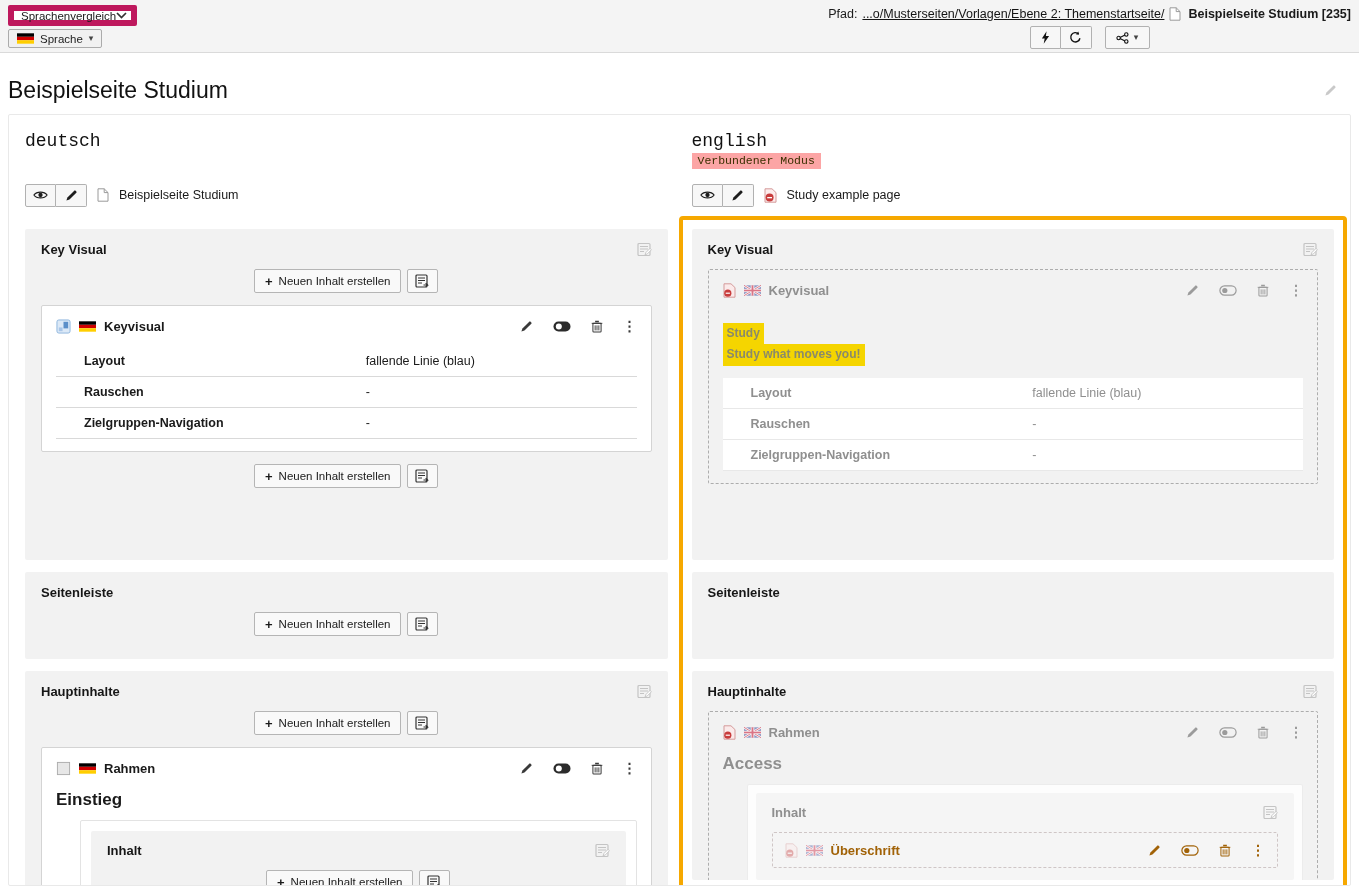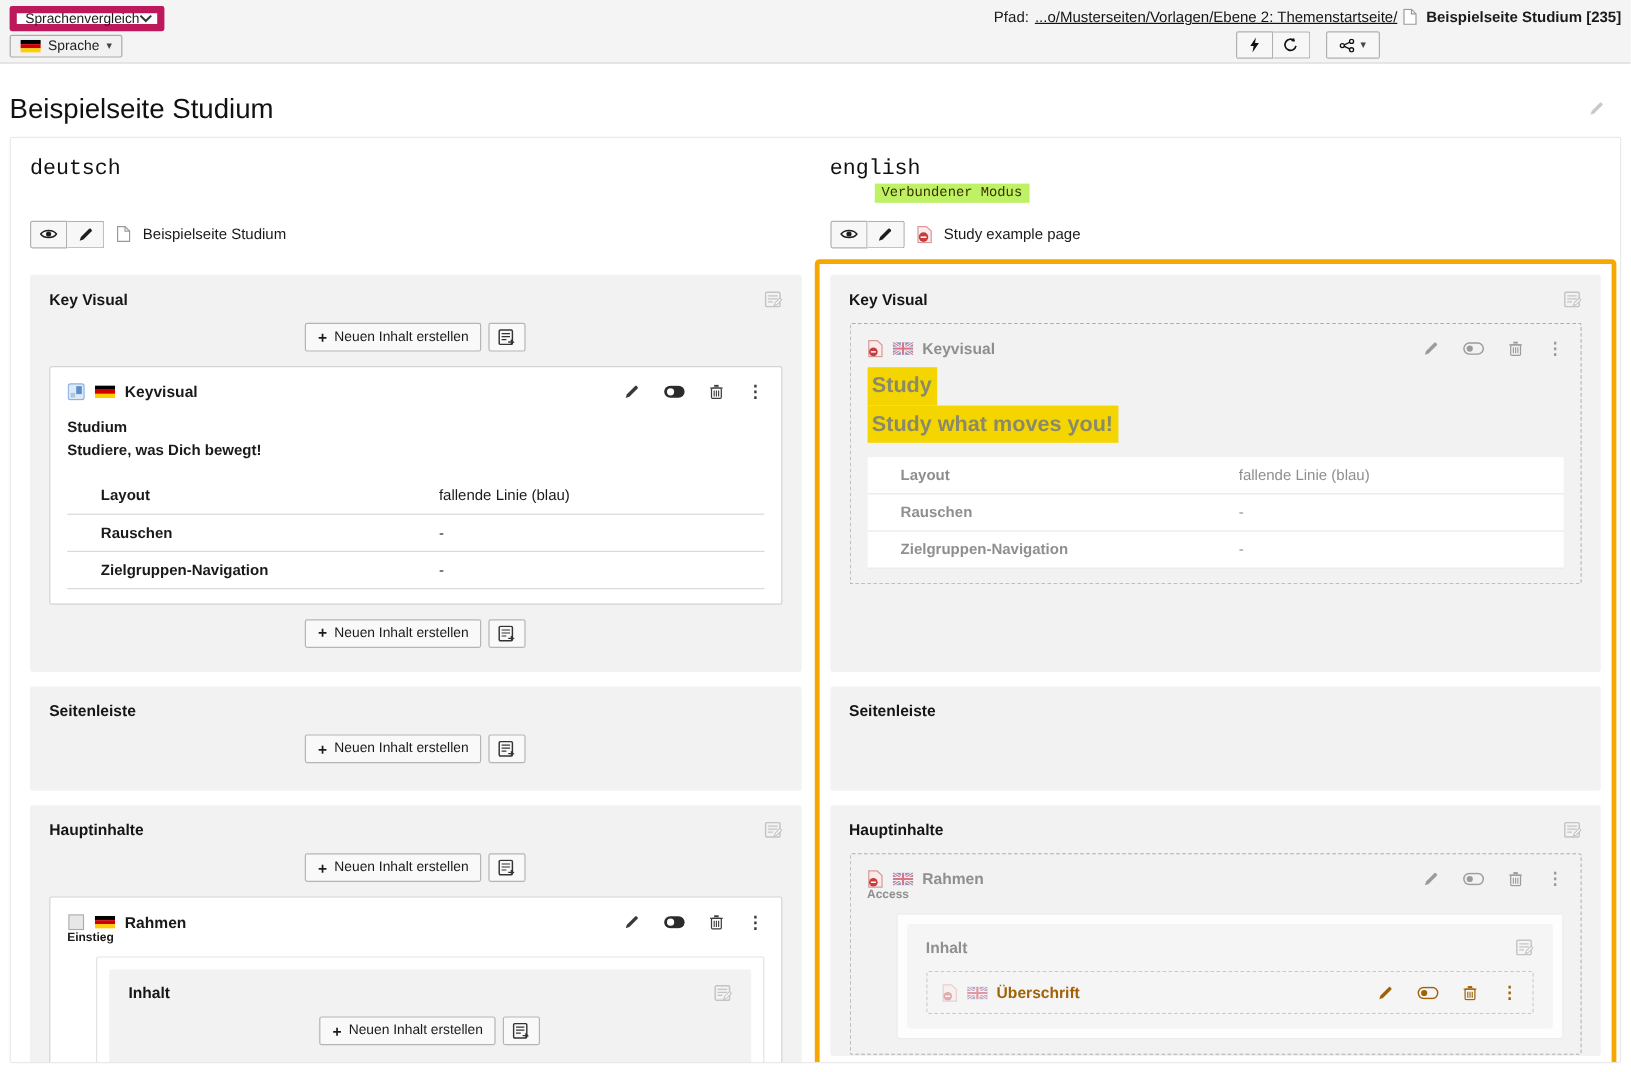--- a/index.html
+++ b/index.html
@@ -30,21 +30,21 @@
   .tbtn.share { width:45px; gap:5px; }
   
   .content { padding:0 8px; }
   .title-row { display:flex; justify-content:space-between; align-items:center; margin:24px 0 10px; }
   h1 { font-size:23px; font-weight:400; margin:0; color:#111; }
   .title-edit { color:#c9c9c9; margin-right:14px; }
   .compare { border:1px solid #e9e9e9; border-radius:2px; height:772px; padding:16px;
              display:grid; grid-template-columns:1fr 1fr; gap:24px; overflow:hidden; }
   .col-head { height:52px;font-family:Liberation Mono, monospace; }
   h2 { font-size:18px; font-weight:400; margin:0; color:#111; }
-  .mode-badge { display:inline-block; background:#bef264; color:#3a3000; font-size:11.5px; padding:1px 6px 2px; margin-top:2px;margin-left:37px; }
+  .mode-badge { display:inline-block; background:#fca5a5; color:#3a3000; font-size:11.5px; padding:1px 6px 2px; margin-top:2px; }
   .ctrl-row { display:flex; align-items:center; gap:10px; margin-bottom:22px; font-size:12.5px; height:24px; }
   .col-en .ctrl-row { margin-bottom:9px; }
   
   .section { background:#f2f2f2; border-radius:2px; padding:13px 16px; margin-bottom:12px; overflow:hidden; }
   .h-kv { height:331px; } .h-side { height:87px; } .h-main-de { height:560px; } .h-main-en { height:209px; }
   .sec-head { display:flex; justify-content:space-between; align-items:flex-start; font-size:13px; font-weight:bold; color:#161616; }
   .sec-edit { color:#c4c4c4; }
   .newrow { display:flex; justify-content:center; align-items:center; gap:6px; margin:12px 0; }
   .btn { height:24px; border:1px solid #b5b5b5; background:#f9f9f9; border-radius:2px; font-size:11.5px;
          display:inline-flex; align-items:center; gap:6px; padding:0 10px; color:#1a1a1a; font-family:inherit; }
@@ -57,25 +57,25 @@
   .actions .kebab { font-size:14px; font-weight:bold; }
   .titles { margin-top:13px; font-weight:bold; font-size:12.5px; line-height:1.55; }
   .tbl { margin-top:12px; }
   .trow { display:flex; align-items:center; border-bottom:1px solid #d9d9d9; padding:8px 0 8px 28px; font-size:12.5px; }
   .trow .lbl { flex:0 0 51%; font-weight:bold; }
   .en-tbl { background:#fff; margin-top:12px; }
   .en-tbl .trow { border-bottom:1px solid #e8e8e8; color:#8f8f8f; }
   .ghost { color:#8f8f8f; }
   .ghost-light { color:#a16207; }
   .actions.ghost { color:#9b9b9b; }
-  .hl-wrap { margin-top:8px; font-size:18px; line-height:1.7; }
+  .hl-wrap { margin-top:25px; font-size:12px; line-height:1.7; }
   .hl { background:#f5d500; color:#8a8a6a; font-weight:bold; padding:0 4px 1px; display:inline-block; }
   .connected { border:4px solid #f6a800; border-radius:4px; padding:9px; margin:0 -13px; }
   .connected .section:last-child { margin-bottom:0; }
-  .sub-label { font-weight:bold; font-size:10px; }
+  .sub-label { font-weight:bold; font-size:17px; margin-top:14px; }
   .inner-box { border:1px solid #e3e3e3; border-radius:2px; margin:10px 0 0 24px; padding:10px; background:#fff; }
   .inner-box-en { border:1px solid #ececec; border-radius:2px; margin:10px 0 0 24px; padding:8px; background:#fdfdfd; }
   .inner-section { background:#f2f2f2; border-radius:2px; padding:12px 16px; }
   .inner-section-en { background:#f5f5f5; border-radius:2px; padding:12px 16px; }
   .mini-card { border:1px dashed #cfc6c6; border-radius:2px; margin-top:12px; padding:9px 12px; }
   .fade { opacity:.55; }
   .fade-more { opacity:.4; }
   svg { display:block; }
 </style>
 </head>
@@ -247,24 +247,20 @@
                       <rect x="1.6" y="3.6" width="8.8" height="9.4" rx="1" fill="none" stroke="currentColor" stroke-width="1.1"></rect>
                       <line x1="0.3" y1="3.6" x2="11.7" y2="3.6" stroke="currentColor" stroke-width="1.1"></line>
                       <rect x="4" y="0.8" width="4" height="1.7" fill="currentColor"></rect>
                       <line x1="4" y1="5.8" x2="4" y2="11.2" stroke="currentColor" stroke-width="1"></line>
                       <line x1="6" y1="5.8" x2="6" y2="11.2" stroke="currentColor" stroke-width="1"></line>
                       <line x1="8" y1="5.8" x2="8" y2="11.2" stroke="currentColor" stroke-width="1"></line>
                     </svg></span></span>
               <span class="kebab">⋮</span>
             </span>
           </div>
-          <div class="titles">
-            <div>Studium</div>
-            <div>Studiere, was Dich bewegt!</div>
-          </div>
           <div class="tbl">
             <div class="trow">
               <span class="lbl">Layout</span>
               <span>fallende Linie (blau)</span>
             </div>
             <div class="trow">
               <span class="lbl">Rauschen</span>
               <span>-</span>
             </div>
             <div class="trow">

